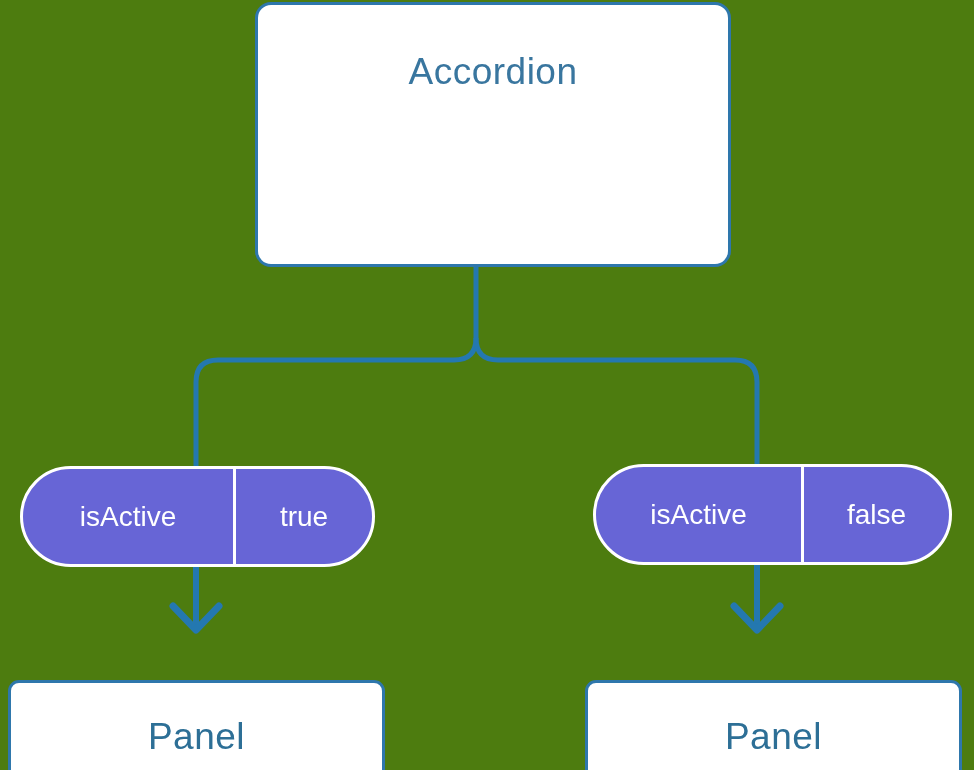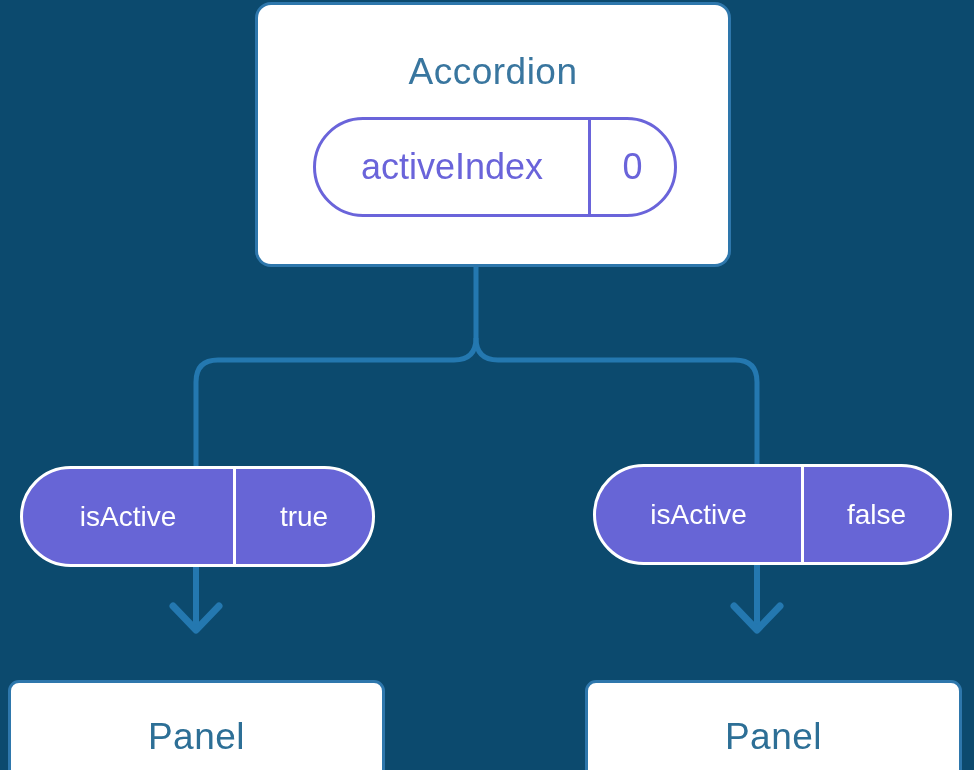--- a/index.html
+++ b/index.html
@@ -5,21 +5,21 @@
   html, body {
     margin: 0;
     padding: 0;
     background: #4c6671;
     font-family: "Liberation Sans", sans-serif;
   }
   #canvas {
     position: relative;
     width: 974px;
     height: 770px;
-    background: #0c4a6e;
+    background: #4d7c0f;
     overflow: hidden;
   }
   #wires {
     position: absolute;
     left: 0; top: 0;
     width: 974px; height: 770px;
     z-index: 0;
   }
   .node {
     position: absolute;
@@ -126,24 +126,20 @@
     <path d="M476 266 L476 338 Q476 360 454 360 L218 360 Q196 360 196 382 L196 466" stroke="#2478b0" stroke-width="5" fill="none"></path>
     <path d="M476 338 Q476 360 498 360 L735 360 Q757 360 757 382 L757 464" stroke="#2478b0" stroke-width="5" fill="none"></path>
     <path d="M196 566 L196 626" stroke="#2478b0" stroke-width="6" fill="none"></path>
     <path d="M173 606 L196 630 L219 606" stroke="#2478b0" stroke-width="7" stroke-linecap="round" stroke-linejoin="round" fill="none"></path>
     <path d="M757 564 L757 626" stroke="#2478b0" stroke-width="6" fill="none"></path>
     <path d="M734 606 L757 630 L780 606" stroke="#2478b0" stroke-width="7" stroke-linecap="round" stroke-linejoin="round" fill="none"></path>
   </svg>
 
   <div class="node root-node">
     <div class="node-title">Accordion</div>
-    <div class="state-pill">
-      <div class="pill-label">activeIndex</div>
-      <div class="pill-value">0</div>
-    </div>
   </div>
 
   <div class="prop-pill" id="prop-pill-left">
     <div class="pill-label">isActive</div>
     <div class="pill-value">true</div>
   </div>
 
   <div class="prop-pill" id="prop-pill-right">
     <div class="pill-label">isActive</div>
     <div class="pill-value">false</div>

